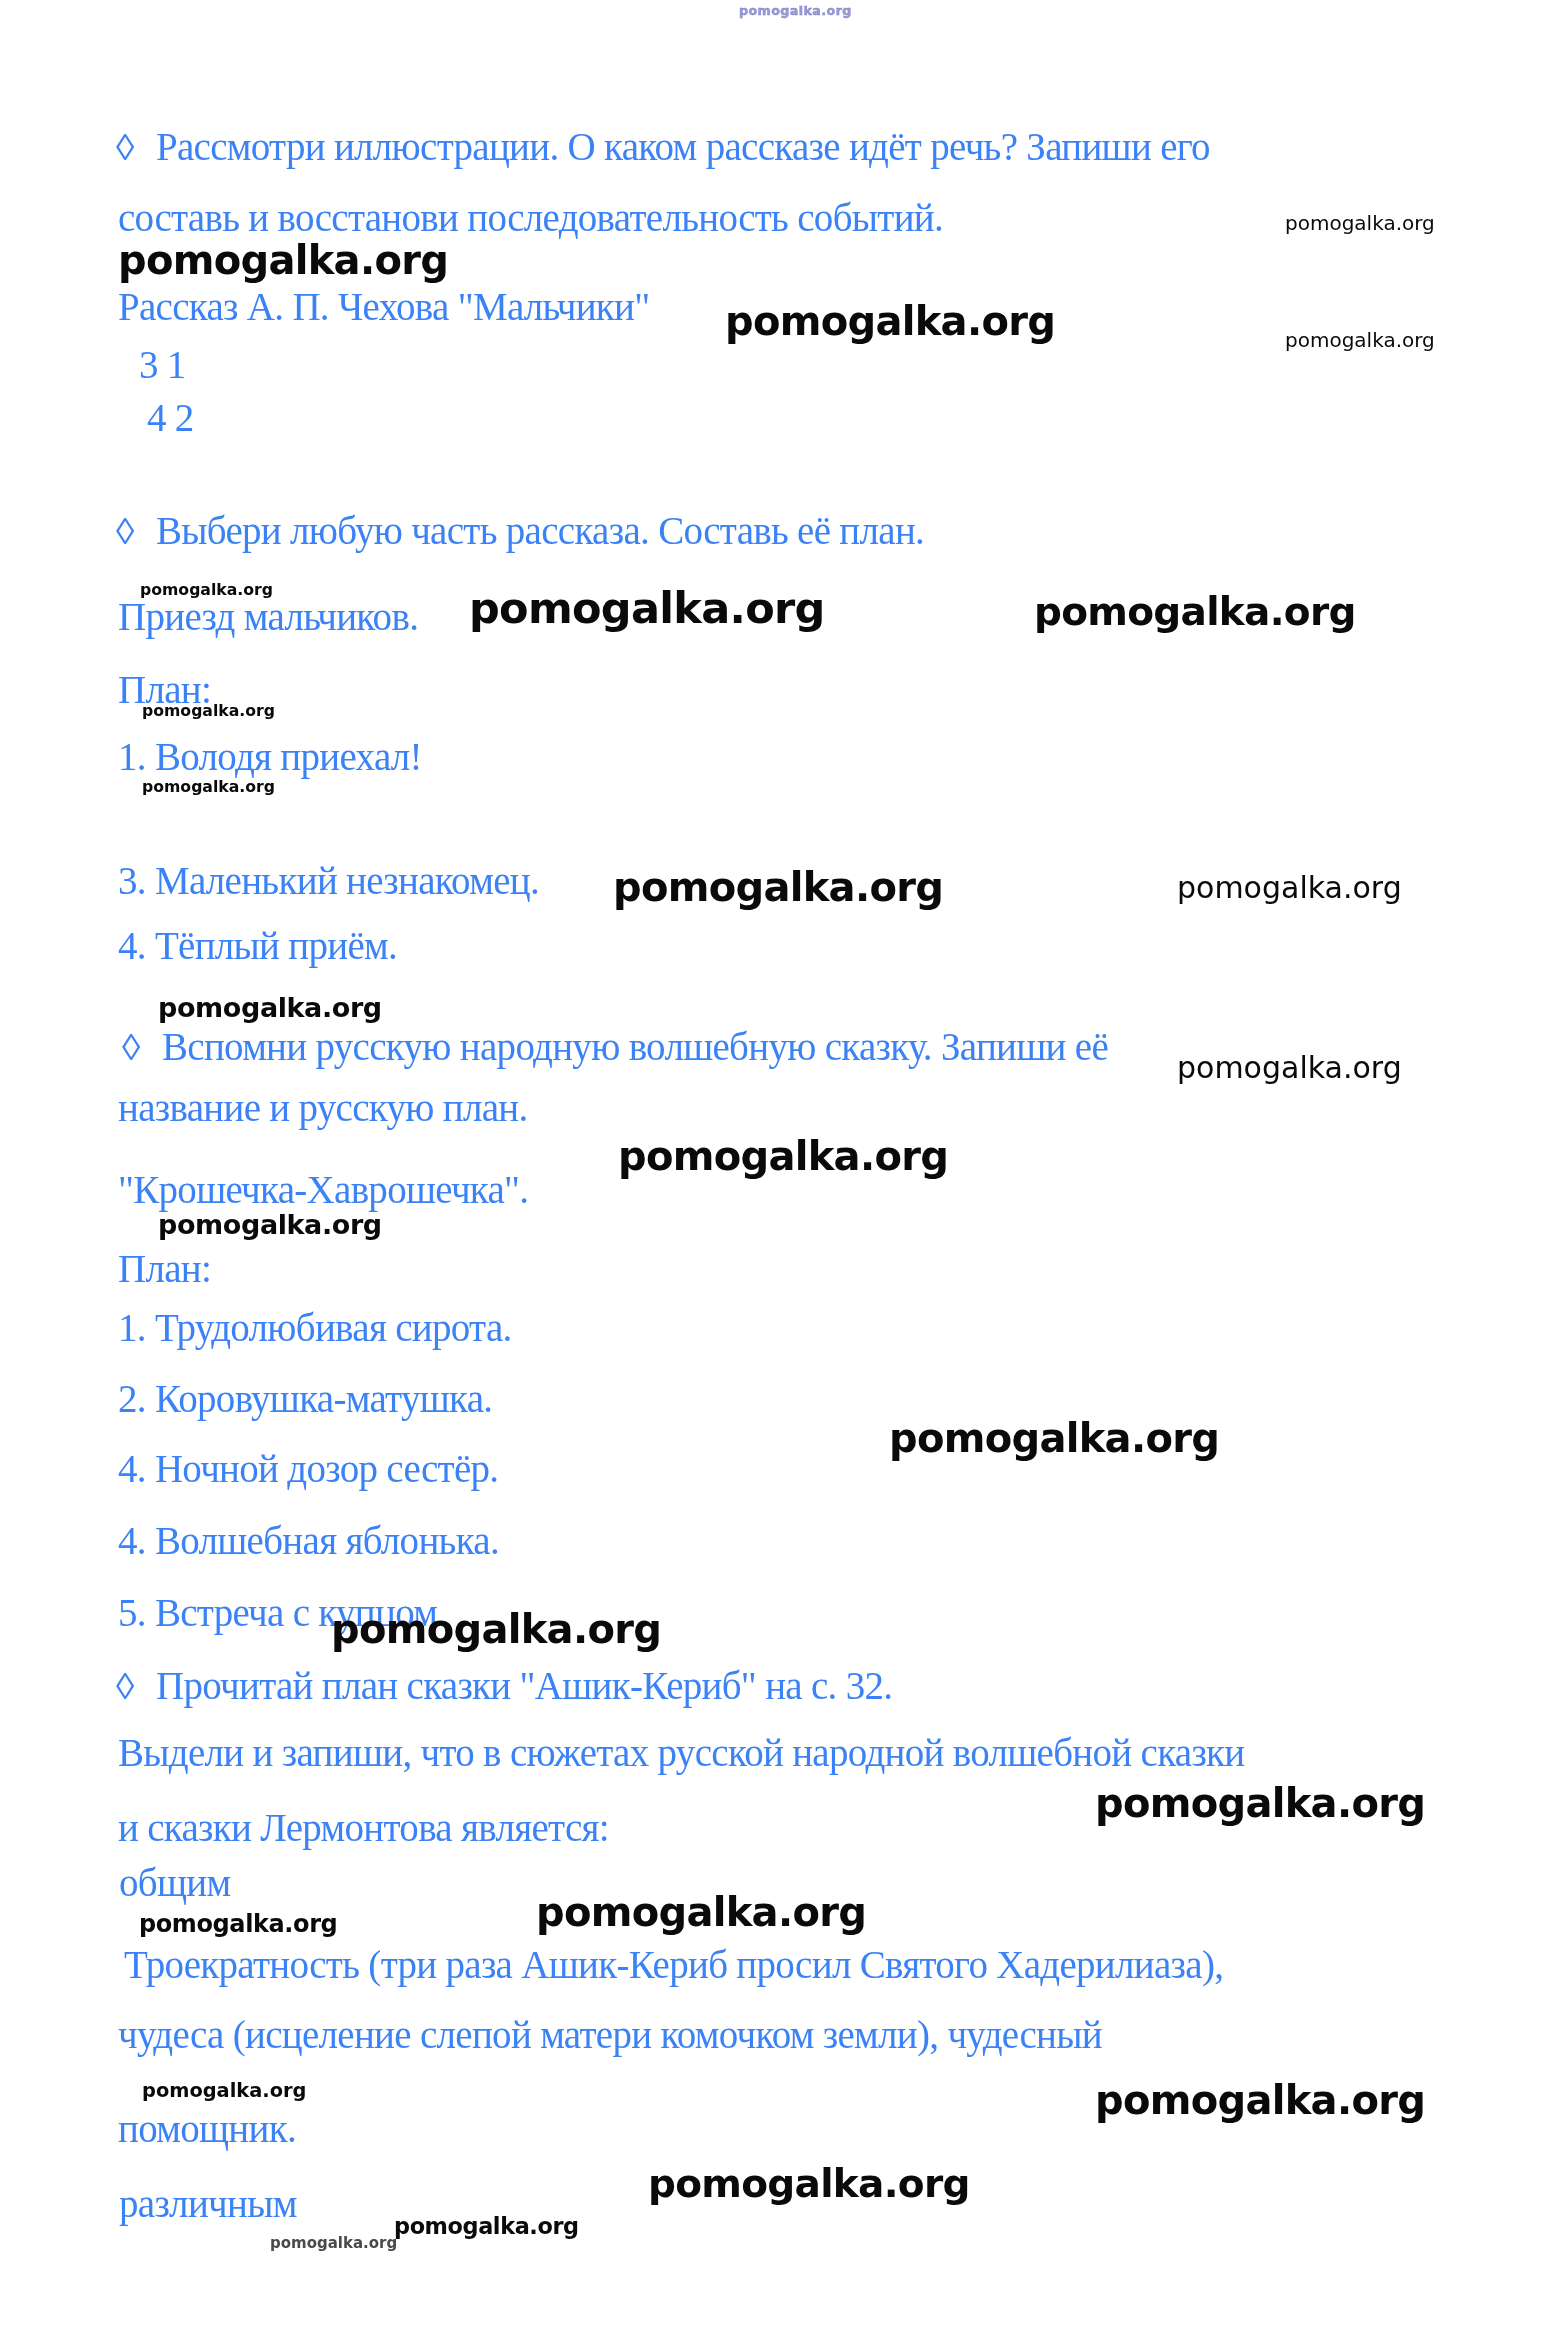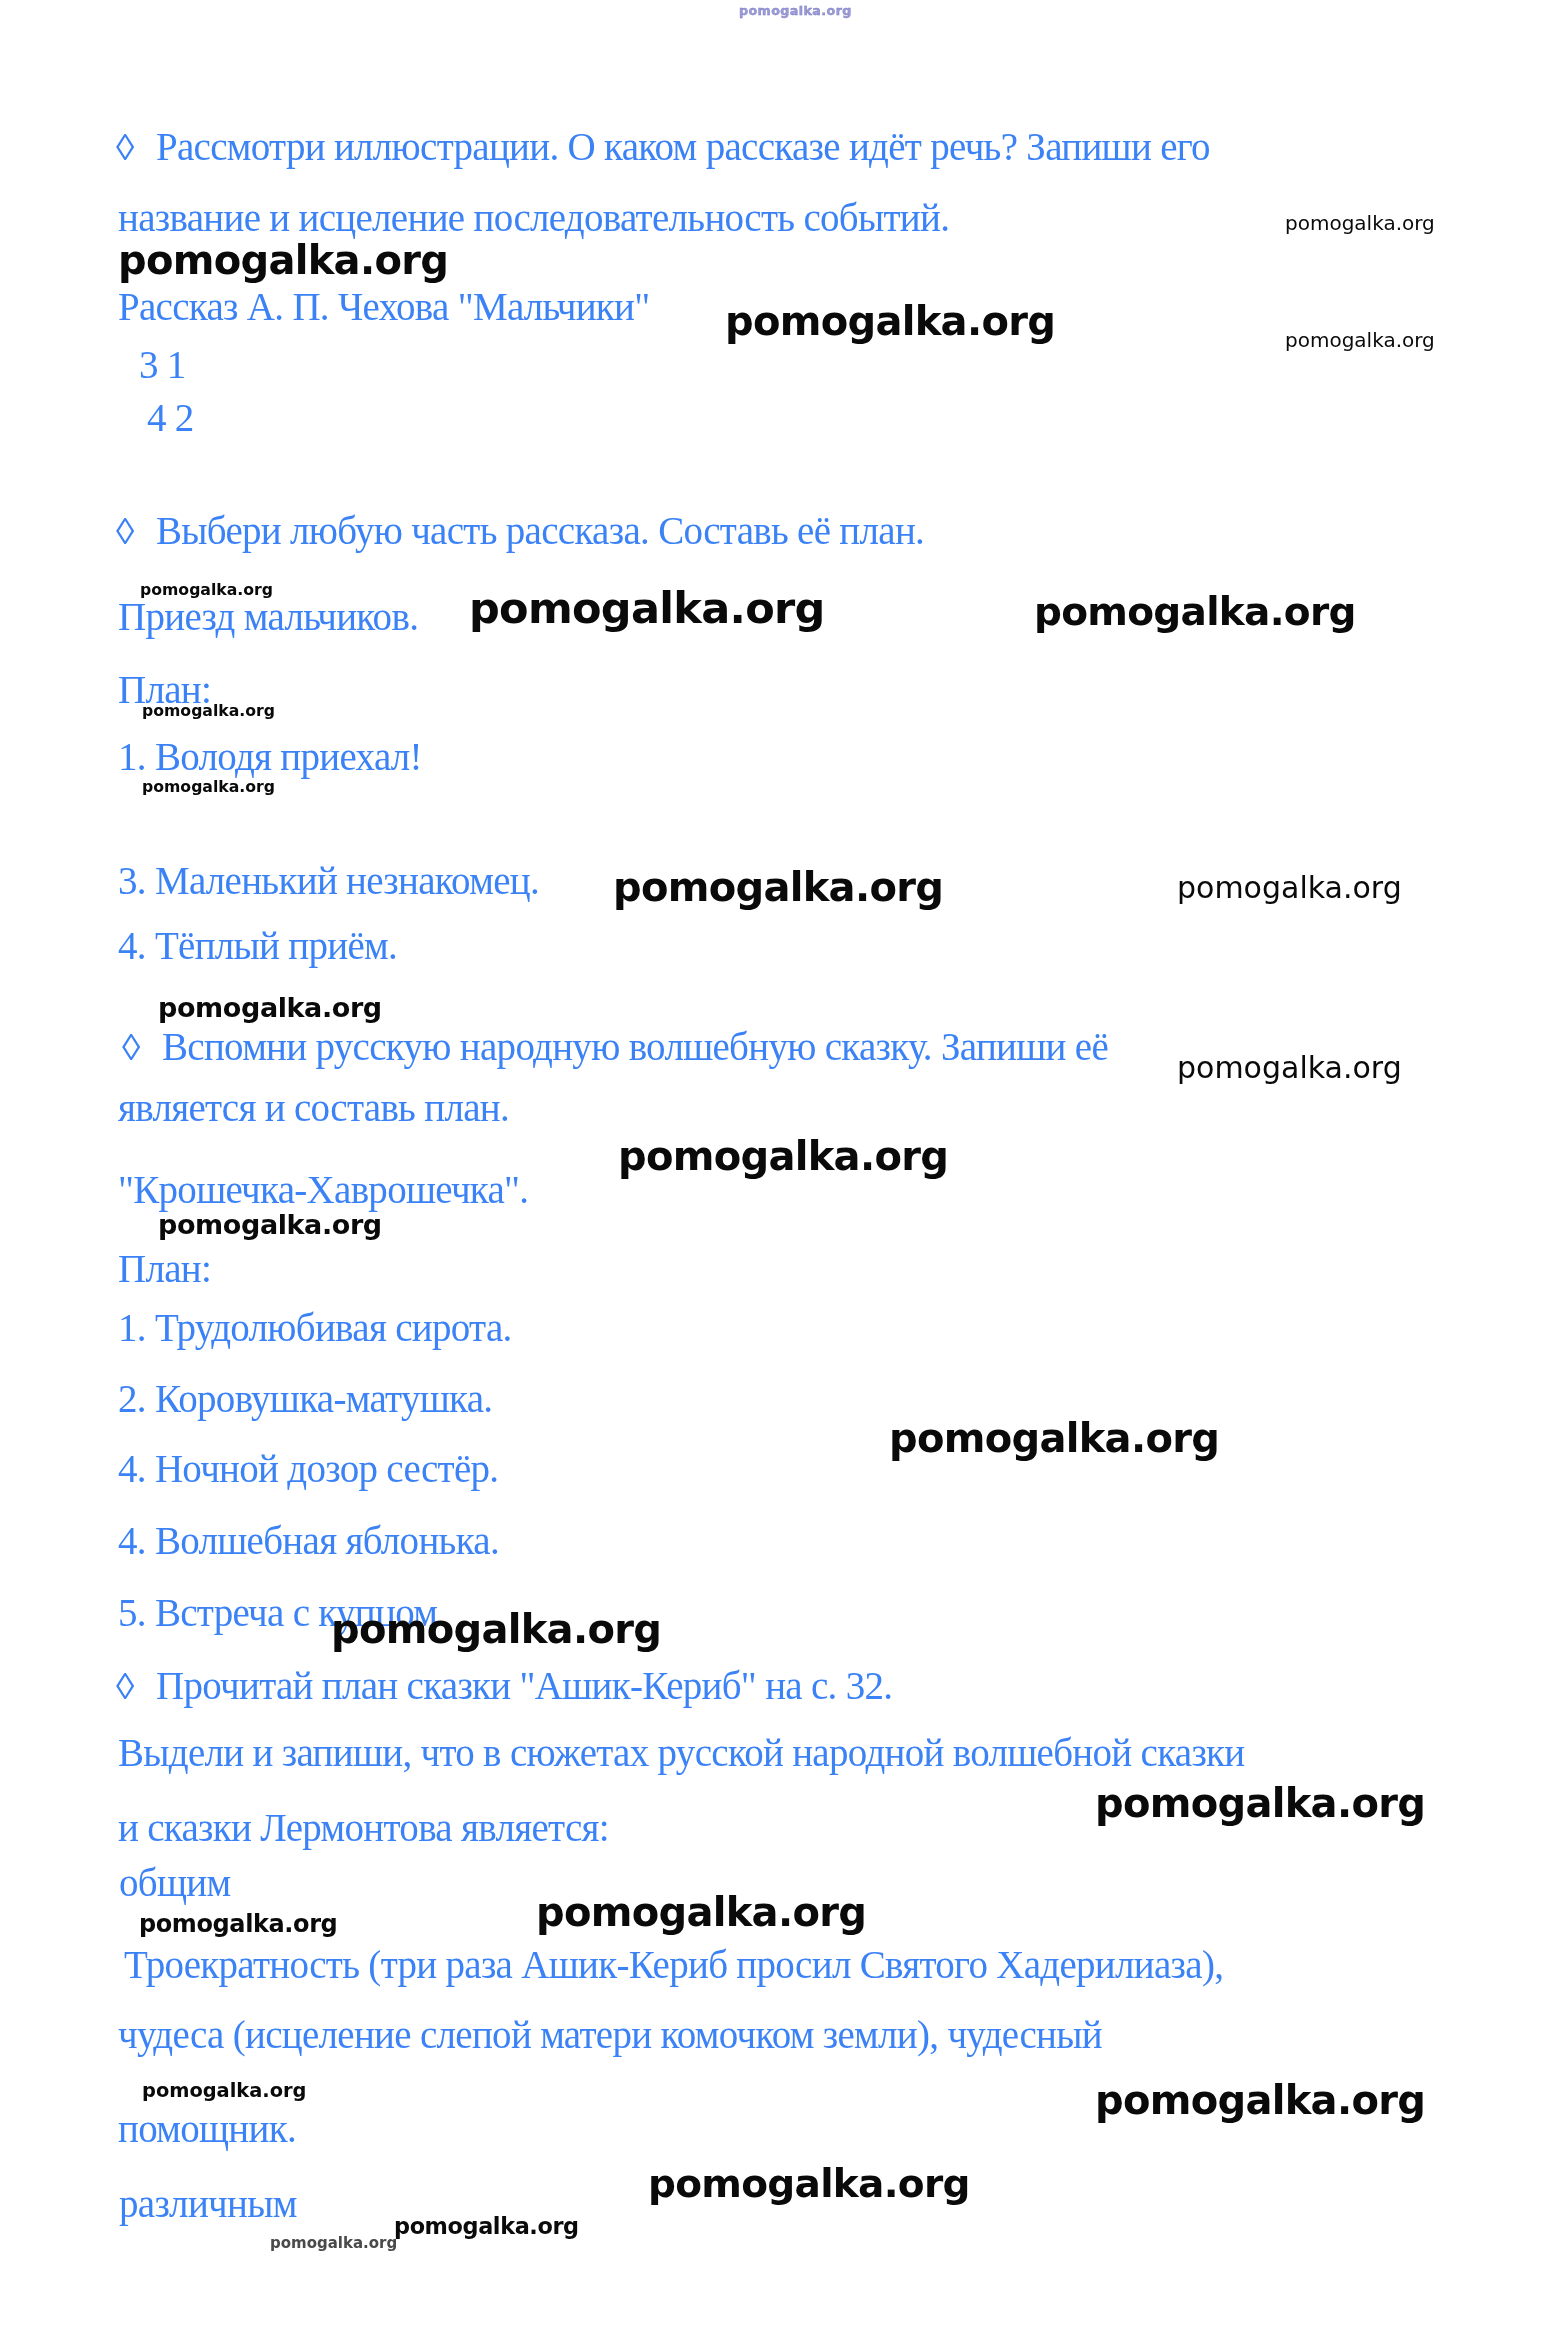--- a/index.html
+++ b/index.html
@@ -43,21 +43,21 @@
 </style>
 </head>
 <body>
 
 <div id="page">
 
   <div class="wm wm-top" style="left:739px; top:3px;">pomogalka.org</div>
 
   <div class="t" style="left:116px; top:125px;"><span class="bullet">◊</span><span>Рассмотри иллюстрации. О каком рассказе идёт речь? Запиши его</span></div>
   <div class="wm wm-right-sm" style="left:1285px; top:211px;">pomogalka.org</div>
-  <div class="t" style="left:118px; top:196px;">название и исцеление последовательность событий.</div>
+  <div class="t" style="left:118px; top:196px;">составь и восстанови последовательность событий.</div>
 
   <div class="wm wm-bold" style="left:118px; top:237px;">pomogalka.org</div>
   <div class="t" style="left:118px; top:285px;">Рассказ А. П. Чехова "Мальчики"</div>
   <div class="wm wm-bold" style="left:725px; top:298px;">pomogalka.org</div>
   <div class="wm wm-right-sm" style="left:1285px; top:328px;">pomogalka.org</div>
 
   <div class="t" style="left:139px; top:343px;">3 1</div>
   <div class="t" style="left:137px; top:396px;margin-left:10px;">4 2</div>
 
   <div class="t" style="left:116px; top:509px;"><span class="bullet">◊</span><span>Выбери любую часть рассказа. Составь её план.</span></div>
@@ -73,21 +73,21 @@
   <div class="t" style="left:118px; top:735px;">1. Володя приехал!</div>
   <div class="wm wm-tiny" style="left:142px; top:777px;">pomogalka.org</div>
   <div class="t" style="left:118px; top:859px;">3. Маленький незнакомец.</div>
   <div class="wm wm-bold" style="left:613px; top:864px;">pomogalka.org</div>
   <div class="wm wm-right-md" style="left:1177px; top:870px;">pomogalka.org</div>
   <div class="t" style="left:118px; top:924px;">4. Тёплый приём.</div>
 
   <div class="wm wm-medium" style="left:158px; top:992px;">pomogalka.org</div>
   <div class="t" style="left:122px; top:1025px;"><span class="bullet">◊</span><span>Вспомни русскую народную волшебную сказку. Запиши её</span></div>
   <div class="wm wm-right-md" style="left:1177px; top:1050px;">pomogalka.org</div>
-  <div class="t" style="left:118px; top:1086px;">является и составь план.</div>
+  <div class="t" style="left:118px; top:1086px;">название и русскую план.</div>
 
   <div class="wm wm-bold" style="left:618px; top:1133px;">pomogalka.org</div>
   <div class="t" style="left:118px; top:1168px;">"Крошечка-Хаврошечка".</div>
   <div class="wm wm-medium" style="left:158px; top:1209px;">pomogalka.org</div>
   <div class="t" style="left:118px; top:1247px;">План:</div>
 
   <div class="t" style="left:118px; top:1306px;">1. Трудолюбивая сирота.</div>
   <div class="t" style="left:118px; top:1377px;">2. Коровушка-матушка.</div>
   <div class="t" style="left:118px; top:1447px;">4. Ночной дозор сестёр.</div>
   <div class="wm wm-bold" style="left:889px; top:1415px;">pomogalka.org</div>

